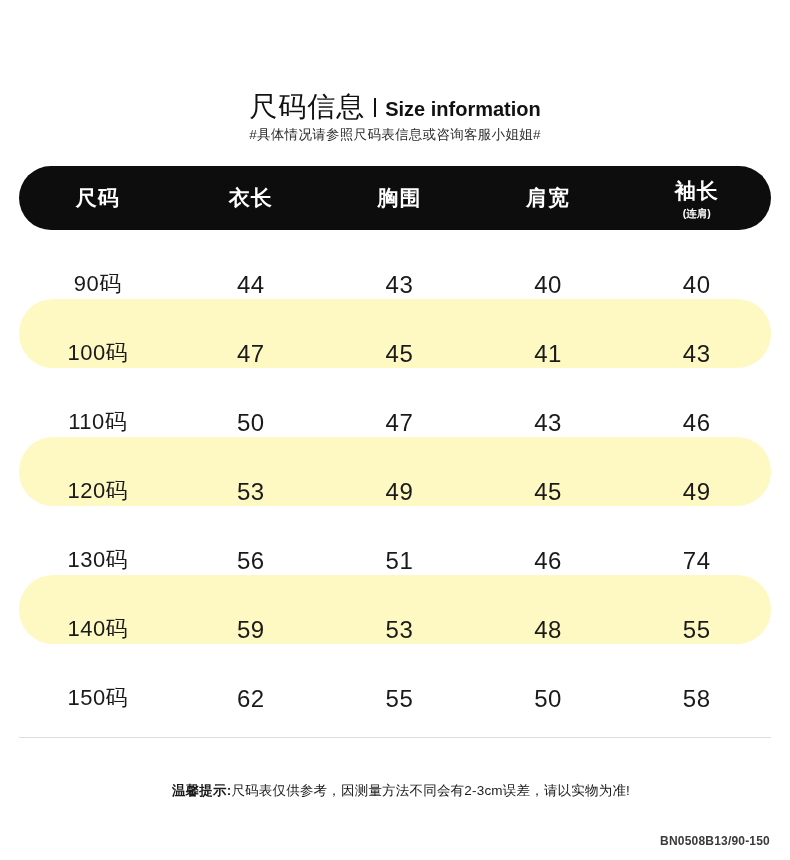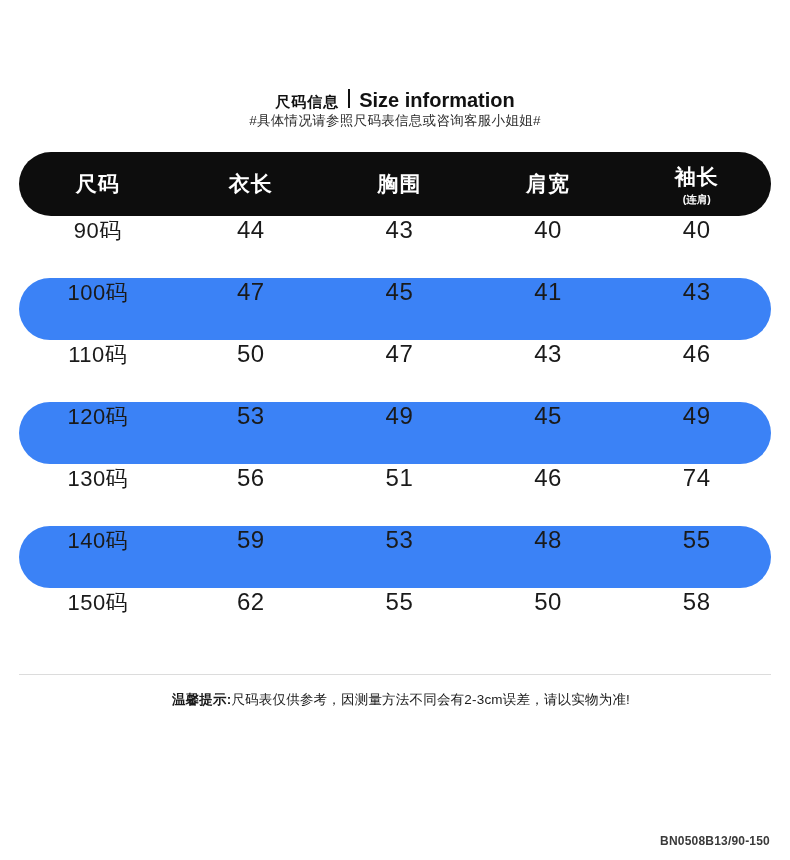--- a/index.html
+++ b/index.html
@@ -20,22 +20,22 @@
     height: 860px;
     box-sizing: border-box;
   }
   .title-row {
     display: flex;
     align-items: baseline;
     justify-content: center;
     padding-top: 88px;
   }
   .title-cn {
-    font-size: 15px;
-    font-weight: bold;
+    font-size: 28px;
+    font-weight: normal;
     letter-spacing: 1px;
     color: #111;
   }
   .title-divider {
     display: inline-block;
     width: 2px;
     height: 19px;
     background: #111;
     margin: 0 9px;
     position: relative;
@@ -78,27 +78,27 @@
   }
   .head-sub {
     display: block;
     font-size: 10.5px;
     font-weight: bold;
     letter-spacing: 0;
     margin-top: 3px;
     line-height: 1;
   }
   .row {
-    height: 62px;
+    height: 69px;
     display: flex;
-    align-items: flex-start;
+    align-items: flex-end;
     border-radius: 34px;
   }
   .row.alt {
-    background: #3b82f6;
+    background: #fef9c3;
   }
   .cell {
     flex: 1;
     text-align: center;
     font-size: 24px;
     color: #1a1a1a;
     letter-spacing: 0.5px;
   }
   .cell.size {
     flex: 1.06;
@@ -107,21 +107,21 @@
   .bottom-rule {
     width: 752px;
     height: 1px;
     background: #dcdcdc;
     margin: 24px auto 0 auto;
   }
   .note {
     text-align: center;
     font-size: 13.5px;
     color: #1a1a1a;
-    margin-top: 16px;
+    margin-top: 44px;
     letter-spacing: 0.2px;
     padding-left: 12px;
   }
   .note b {
     font-weight: bold;
   }
   .sku {
     position: absolute;
     right: 20px;
     bottom: 12px;

